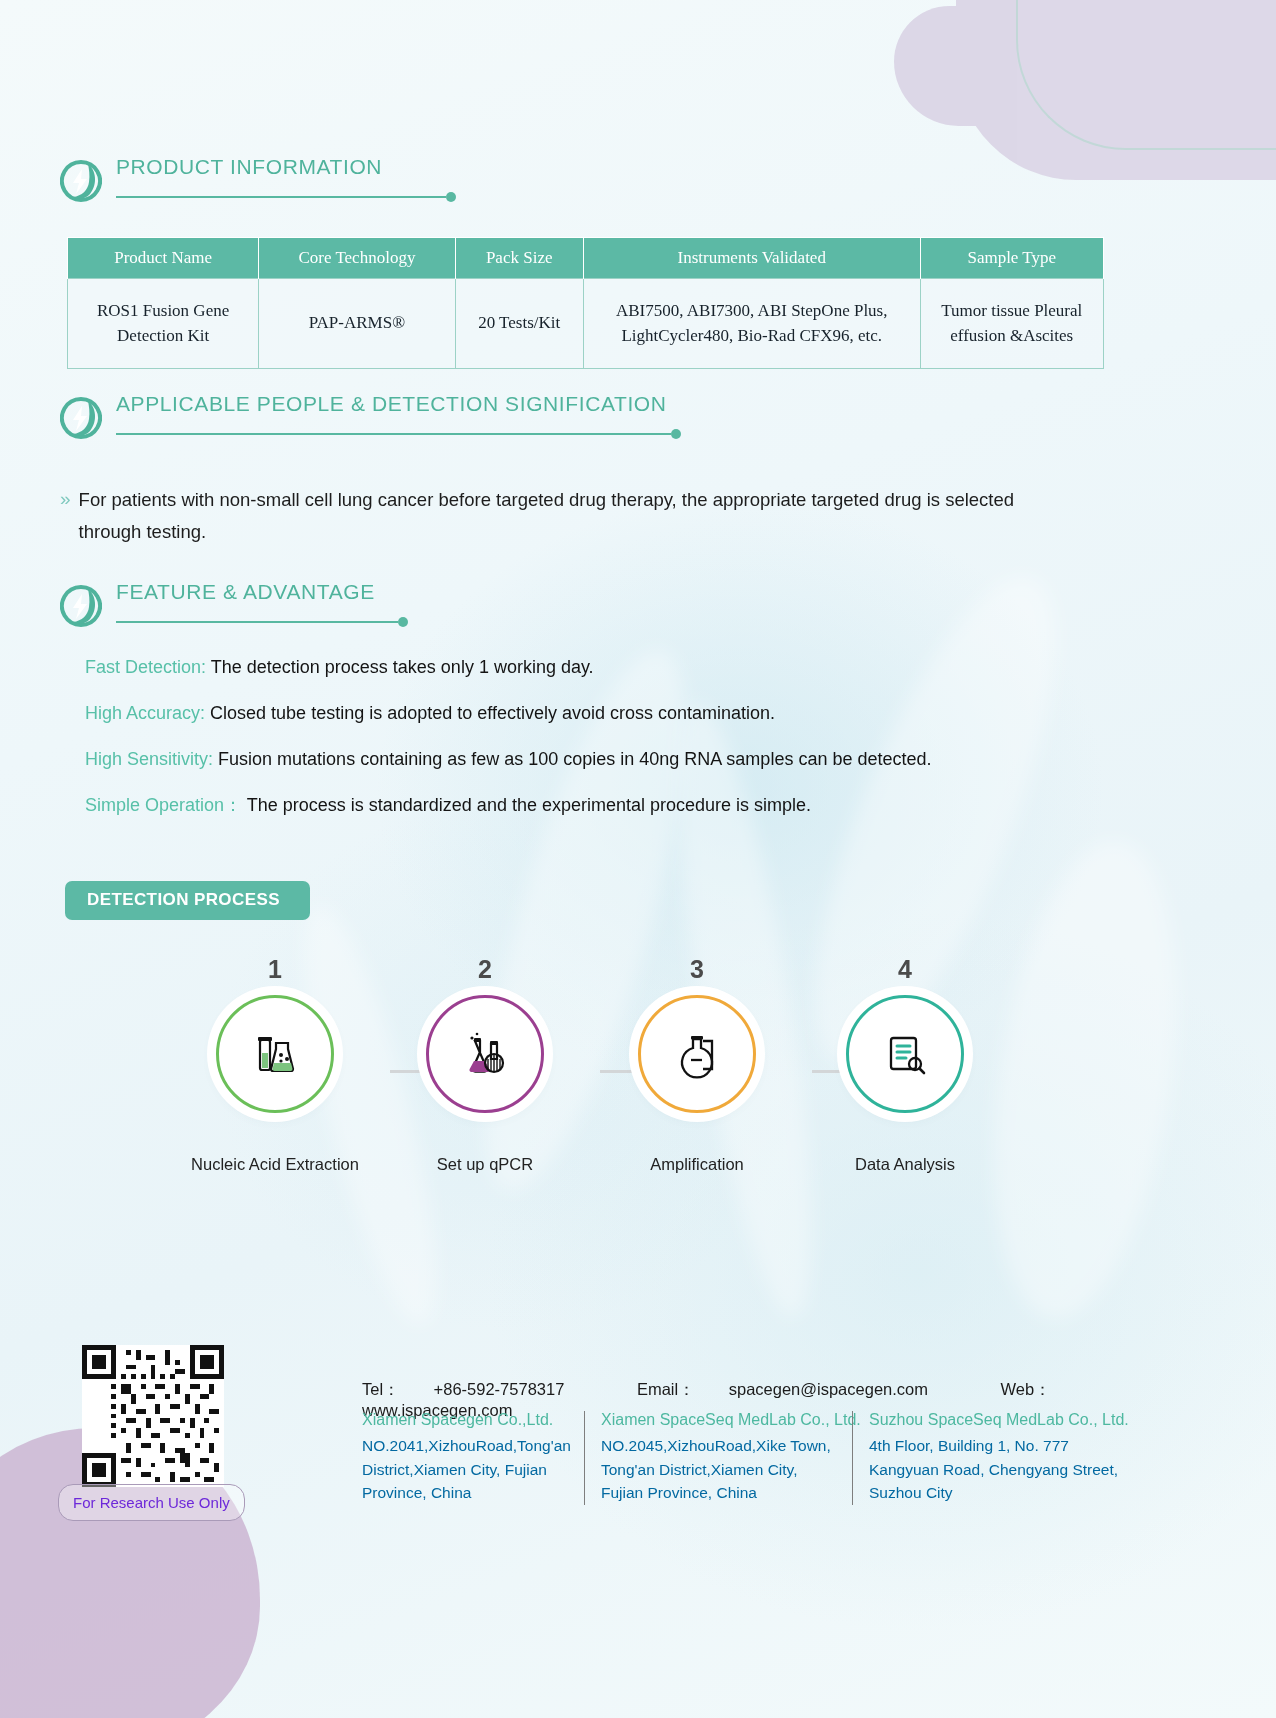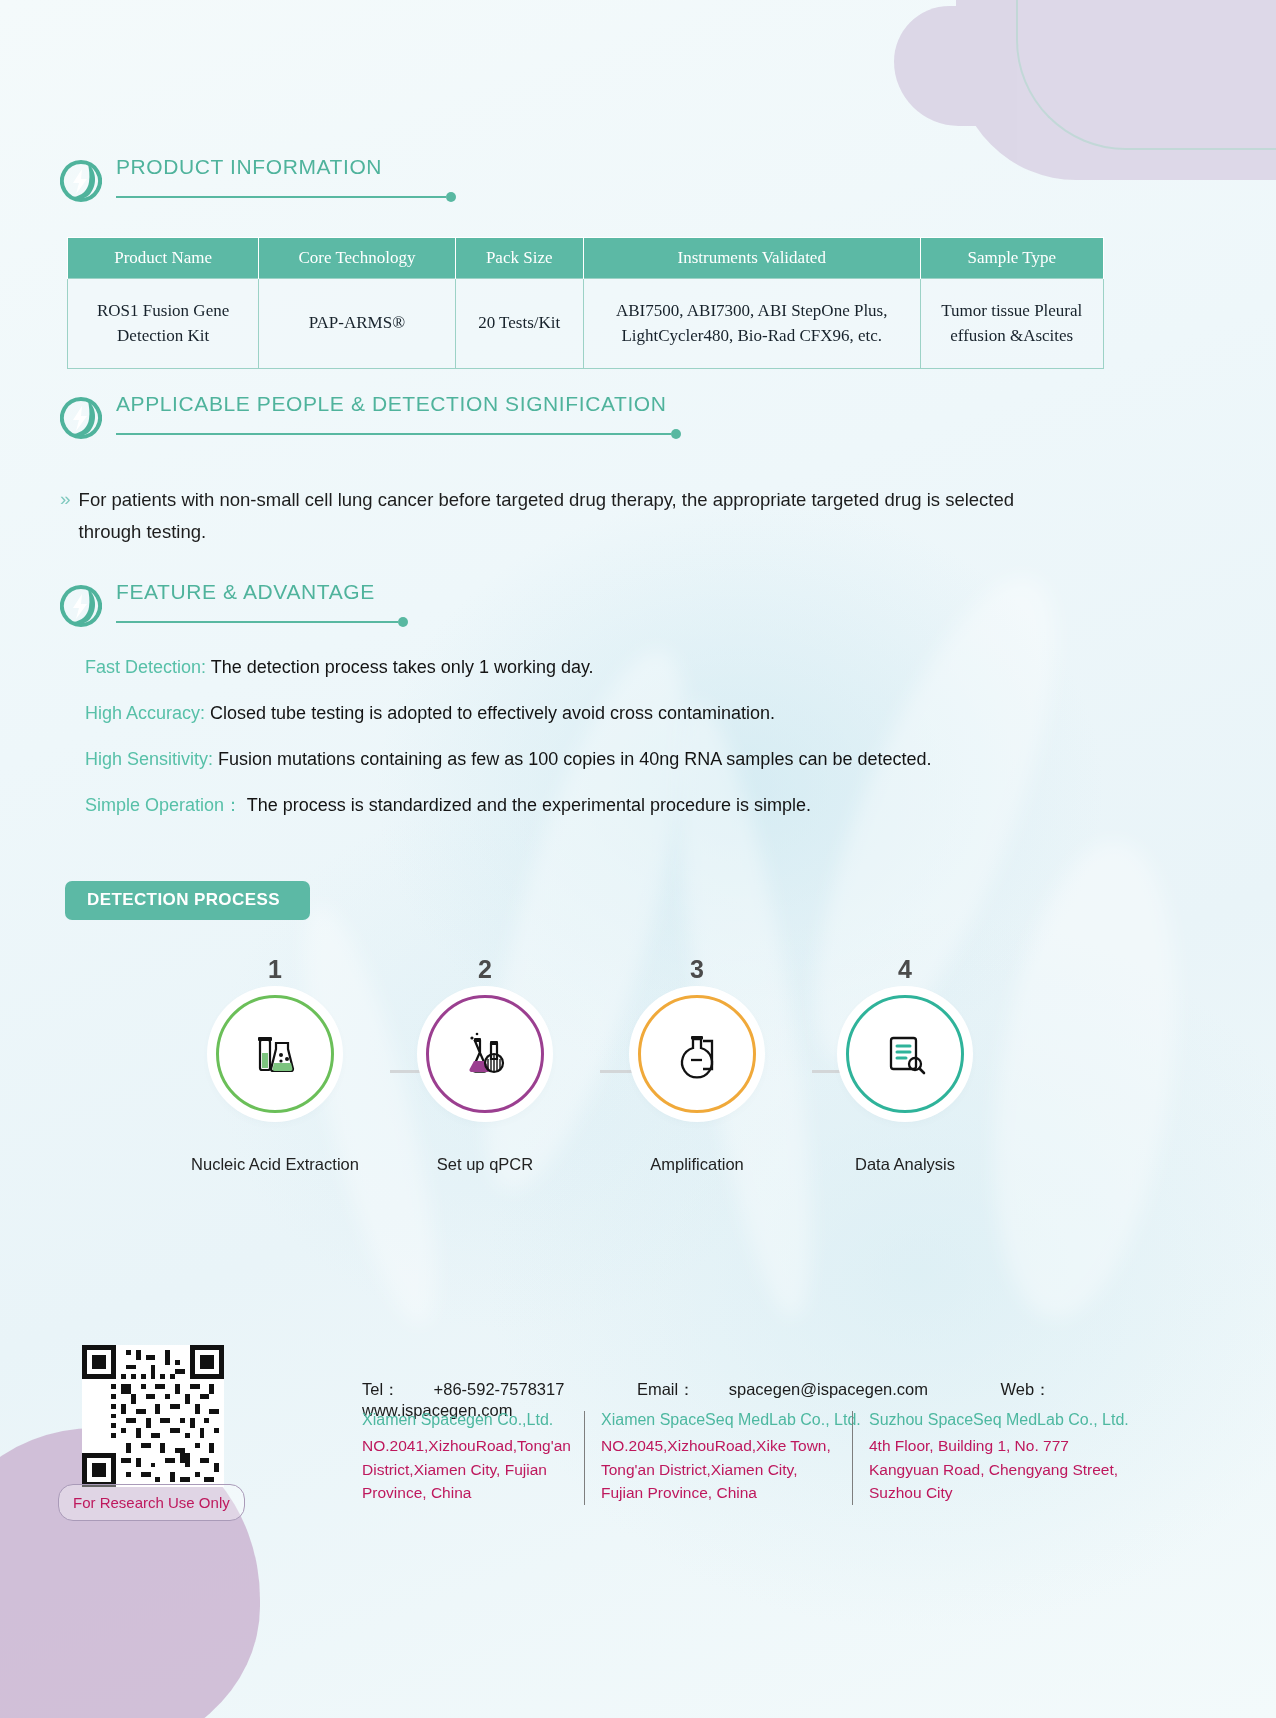--- a/index.html
+++ b/index.html
@@ -127,36 +127,36 @@
     position: relative;
   }
   .ring { position: absolute; inset: 0; border-radius: 50%; border: 3px solid transparent; }
   .step-label { margin-top: 42px; font-size: 16.5px; color: #222; }
 
   
   .qr { position: absolute; left: 82px; top: 1345px; width: 142px; height: 142px; }
   .rue-box {
     position: absolute; left: 58px; top: 1484px;
     border: 1px solid #a99ab8; border-radius: 15px;
-    padding: 9px 14px; font-size: 15px; color: #be185d; background: rgba(255,255,255,.35);
+    padding: 9px 14px; font-size: 15px; color: #6d28d9; background: rgba(255,255,255,.35);
   }
   .contact-line {
     position: absolute; left: 362px; top: 1379px;
     font-size: 16.5px; color: #1b1b1b;
   }
   .contact-line span { margin-right: 34px; }
   .addr-cols {
     position: absolute; left: 362px; top: 1411px; width: 780px;
     display: flex;
     align-items: flex-end;
   }
   .addr-col { padding: 0 16px 0 0; }
   .addr-col + .addr-col { border-left: 1px solid #7e7e7e; padding-left: 16px; }
   .addr-title { color: #4db8a0; font-size: 16px; margin-bottom: 5px; white-space: nowrap; }
-  .addr-text { font-size: 15.5px; color: #be185d; line-height: 1.52; }
+  .addr-text { font-size: 15.5px; color: #0369a1; line-height: 1.52; }
 </style>
 </head>
 <body>
 
 <div class="bg-base"></div>
 <div class="bg-streak s1"></div>
 <div class="bg-streak s2"></div>
 <div class="bg-streak s3"></div>
 <div class="bg-streak s4"></div>
 <div class="bg-streak s5"></div>

